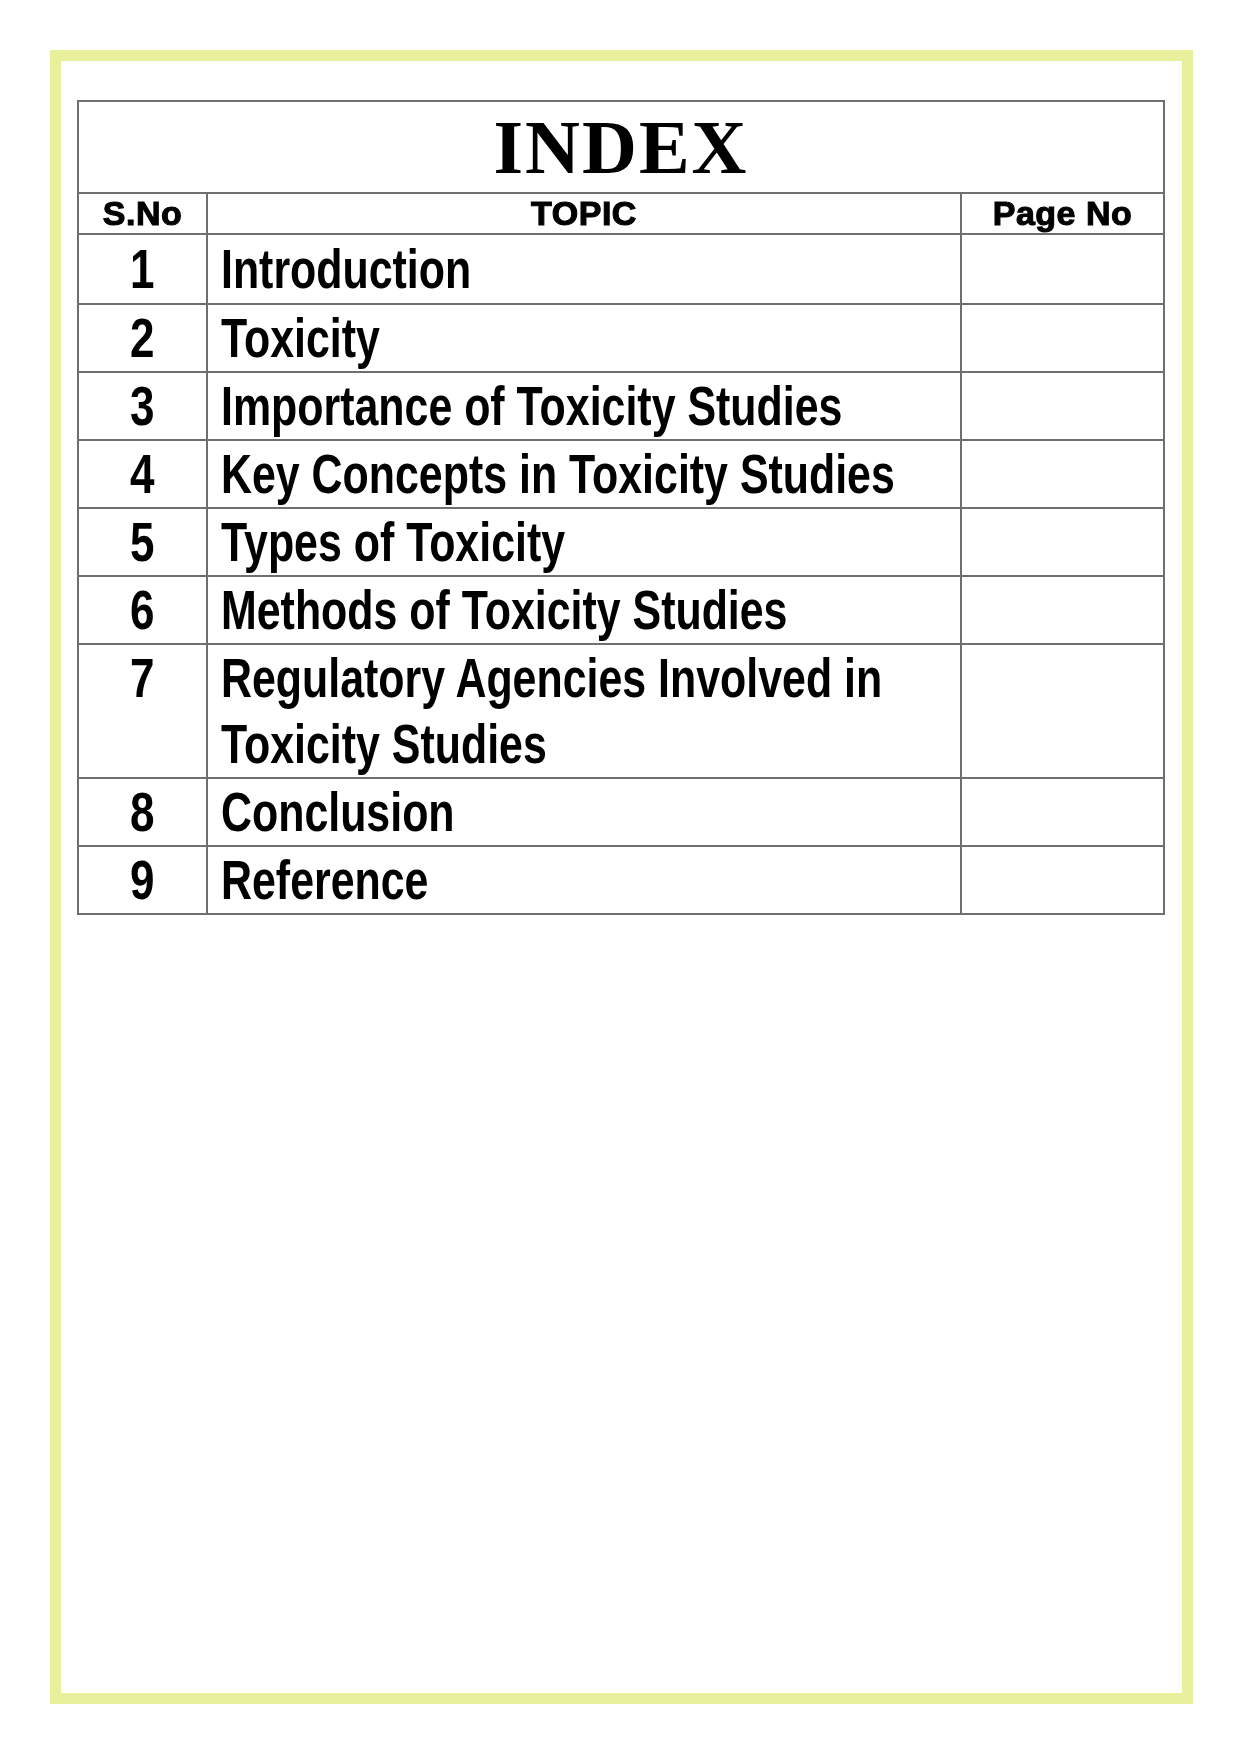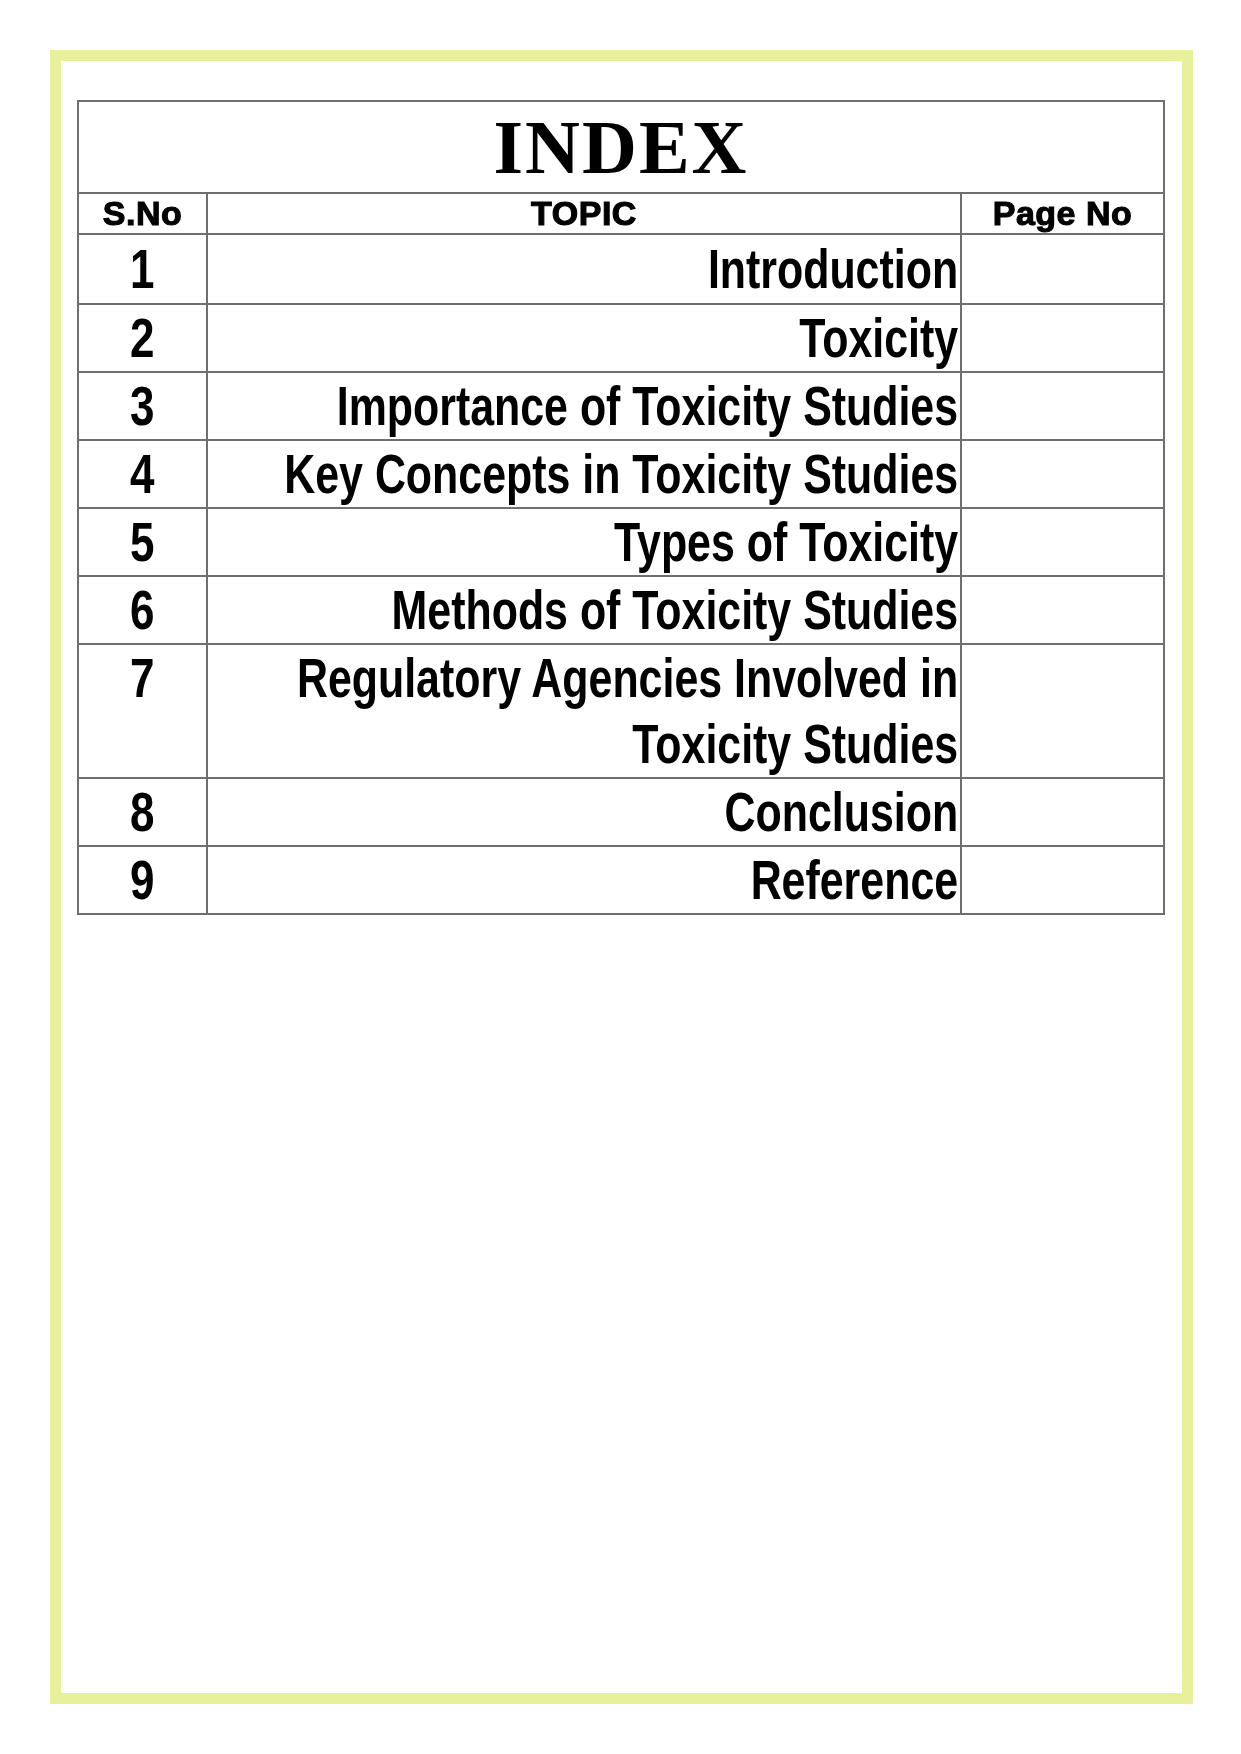--- a/index.html
+++ b/index.html
@@ -67,21 +67,20 @@
   }
   .sno-cell{
     text-align:center;
     font-weight:bold;
     font-size:55px;
   }
   .topic-cell{
     padding-left:13px;
     font-weight:bold;
     font-size:55px;
-    text-align:right;
   }
   .cond-num{
     display:inline-block;
     transform:scaleX(0.8);
     transform-origin:center center;
     line-height:1;
   }
   .cond-topic{
     display:inline-block;
     width:945px;

